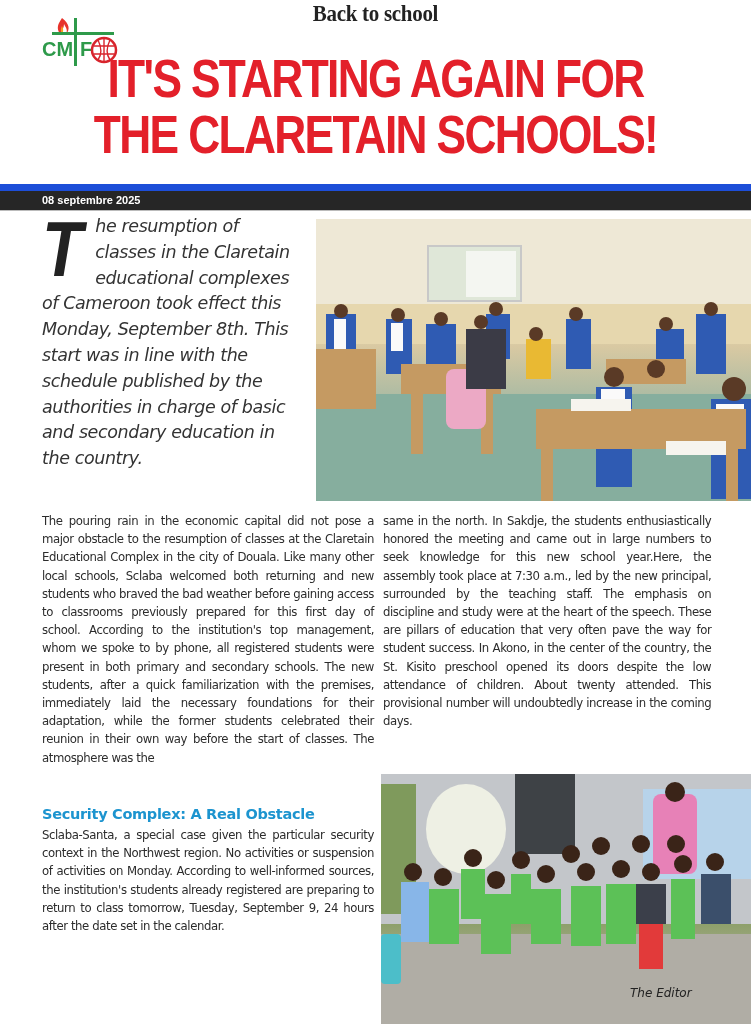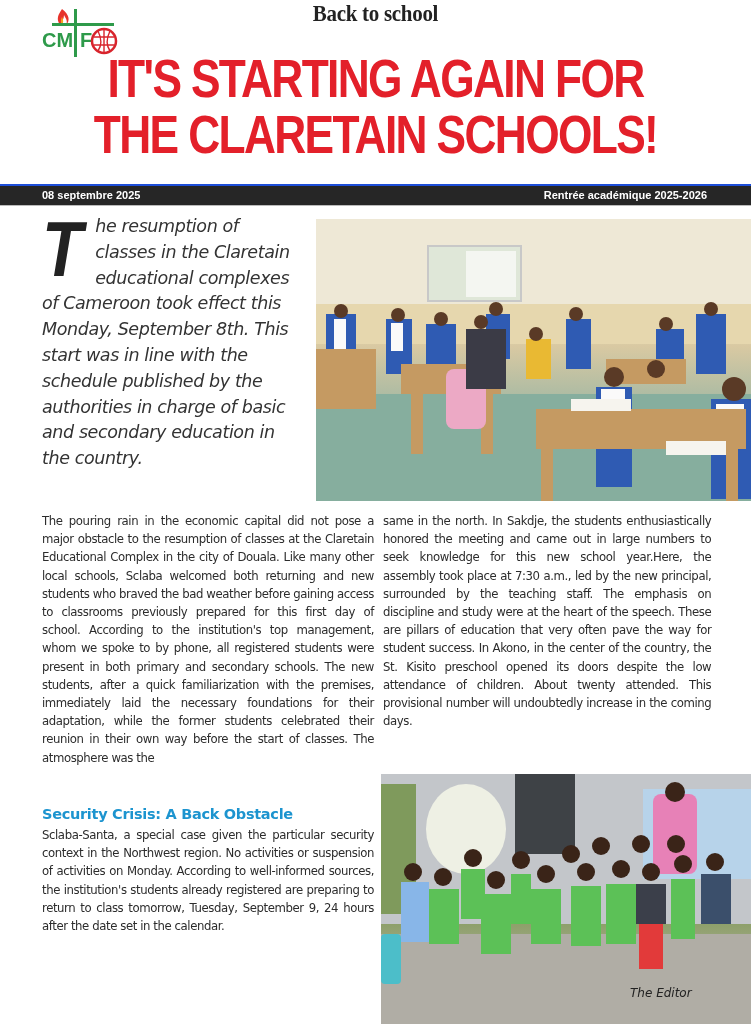--- a/index.html
+++ b/index.html
@@ -2,35 +2,35 @@
 <html><head>
 <meta charset="utf-8">
 <style>
   html, body { margin: 0; padding: 0; }
   body {
     width: 751px; height: 1024px; position: relative; overflow: hidden;
     background: #ffffff;
     font-family: "Liberation Sans", sans-serif;
     color: #2b2b2b;
   }
-  .logo { position: absolute; left: 40px; top: 7px; width: 82px; height: 52px; }
+  .logo { position: absolute; left: 40px; top: 16px; width: 82px; height: 52px; }
   .kicker {
     position: absolute; left: 0; width: 751px; top: 2px; text-align: center;
     font-family: "Liberation Serif", serif; font-weight: bold; font-size: 21px;
     color: #222; letter-spacing: -0.3px; transform: scaleY(1.05);
   }
   .headline {
     position: absolute; left: 0; width: 751px; top: 50px; text-align: center;
     color: #e3202a; font-family: "Liberation Sans", sans-serif; font-weight: bold;
     font-size: 54px; line-height: 56px; letter-spacing: -2px;
     transform: scaleX(0.82); transform-origin: center top;
   }
   .dateband {
     position: absolute; left: 0; top: 184px; width: 751px; height: 19px;
-    background: #262626; border-top: 2px solid #1d4ed8; border-bottom: 1px solid #bbb;
+    background: #262626; border-top: 7px solid #1d4ed8; border-bottom: 1px solid #bbb;
     color: #fff; font-size: 11px; font-weight: bold; line-height: 19px;
   }
   .dateband .left { position: absolute; left: 42px; }
   .dateband .right { position: absolute; right: 44px; }
   .lede {
     position: absolute; left: 42px; top: 214px; width: 262px;
     font-family: "DejaVu Sans", sans-serif; font-style: italic; font-size: 17.5px;
     line-height: 25.8px; color: #333; letter-spacing: -0.4px;
   }
   .dropcap {
@@ -84,21 +84,20 @@
 
 <div class="kicker">Back to school</div>
 
 <div class="headline">
   <div>IT'S STARTING AGAIN FOR</div>
   <div>THE CLARETAIN SCHOOLS!</div>
 </div>
 
 <div class="dateband">
   <span class="left">08 septembre 2025</span>
-  <span class="right">Rentrée académique 2025-2026</span>
 </div>
 
 <div class="lede">
   <span class="dropcap">T</span>
   <span>he resumption of classes in the Claretain educational complexes of Cameroon took effect this Monday, September 8th. This start was in line with the schedule published by the authorities in charge of basic and secondary education in the country.</span>
 </div>
 
 <div class="photo1">
   <svg width="435" height="282" viewBox="0 0 435 282">
     <rect x="0" y="0" width="435" height="95" fill="#eee8d6"></rect>
@@ -151,21 +150,21 @@
       <circle cx="220" cy="115" r="7"></circle>
         <circle cx="165" cy="103" r="7"></circle>
         <circle cx="340" cy="150" r="9"></circle>
     </g>
   </svg>
 </div>
 
 <div class="body-col col1">The pouring rain in the economic capital did not pose a major obstacle to the resumption of classes at the Claretain Educational Complex in the city of Douala. Like many other local schools, Sclaba welcomed both returning and new students who braved the bad weather before gaining access to classrooms previously prepared for this first day of school. According to the institution's top management, whom we spoke to by phone, all registered students were present in both primary and secondary schools. The new students, after a quick familiarization with the premises, immediately laid the necessary foundations for their adaptation, while the former students celebrated their reunion in their own way before the start of classes. The atmosphere was the</div>
 <div class="body-col col2">same in the north. In Sakdje, the students enthusiastically honored the meeting and came out in large numbers to seek knowledge for this new school year.Here, the assembly took place at 7:30 a.m., led by the new principal, surrounded by the teaching staff. The emphasis on discipline and study were at the heart of the speech. These are pillars of education that very often pave the way for student success. In Akono, in the center of the country, the St. Kisito preschool opened its doors despite the low attendance of children. About twenty attended. This provisional number will undoubtedly increase in the coming days.</div>
 
-<div class="subhead">Security Crisis: A Back Obstacle</div>
+<div class="subhead">Security Complex: A Real Obstacle</div>
 <div class="body-col col3">Sclaba-Santa, a special case given the particular security context in the Northwest region. No activities or suspension of activities on Monday. According to well-informed sources, the institution's students already registered are preparing to return to class tomorrow, Tuesday, September 9, 24 hours after the date set in the calendar.</div>
 
 <div class="photo2">
   <svg width="370" height="250" viewBox="0 0 370 250">
     <rect x="0" y="0" width="370" height="150" fill="#c3c6ca"></rect>
     <rect x="0" y="10" width="35" height="130" fill="#7f9a5c"></rect>
     <ellipse cx="85" cy="55" rx="40" ry="45" fill="#eef0e4"></ellipse>
     <rect x="134" y="0" width="60" height="80" fill="#3e4246"></rect>
     <rect x="262" y="15" width="108" height="90" fill="#b7d3ea"></rect>
     <rect x="0" y="160" width="370" height="90" fill="#b0ada5"></rect>

